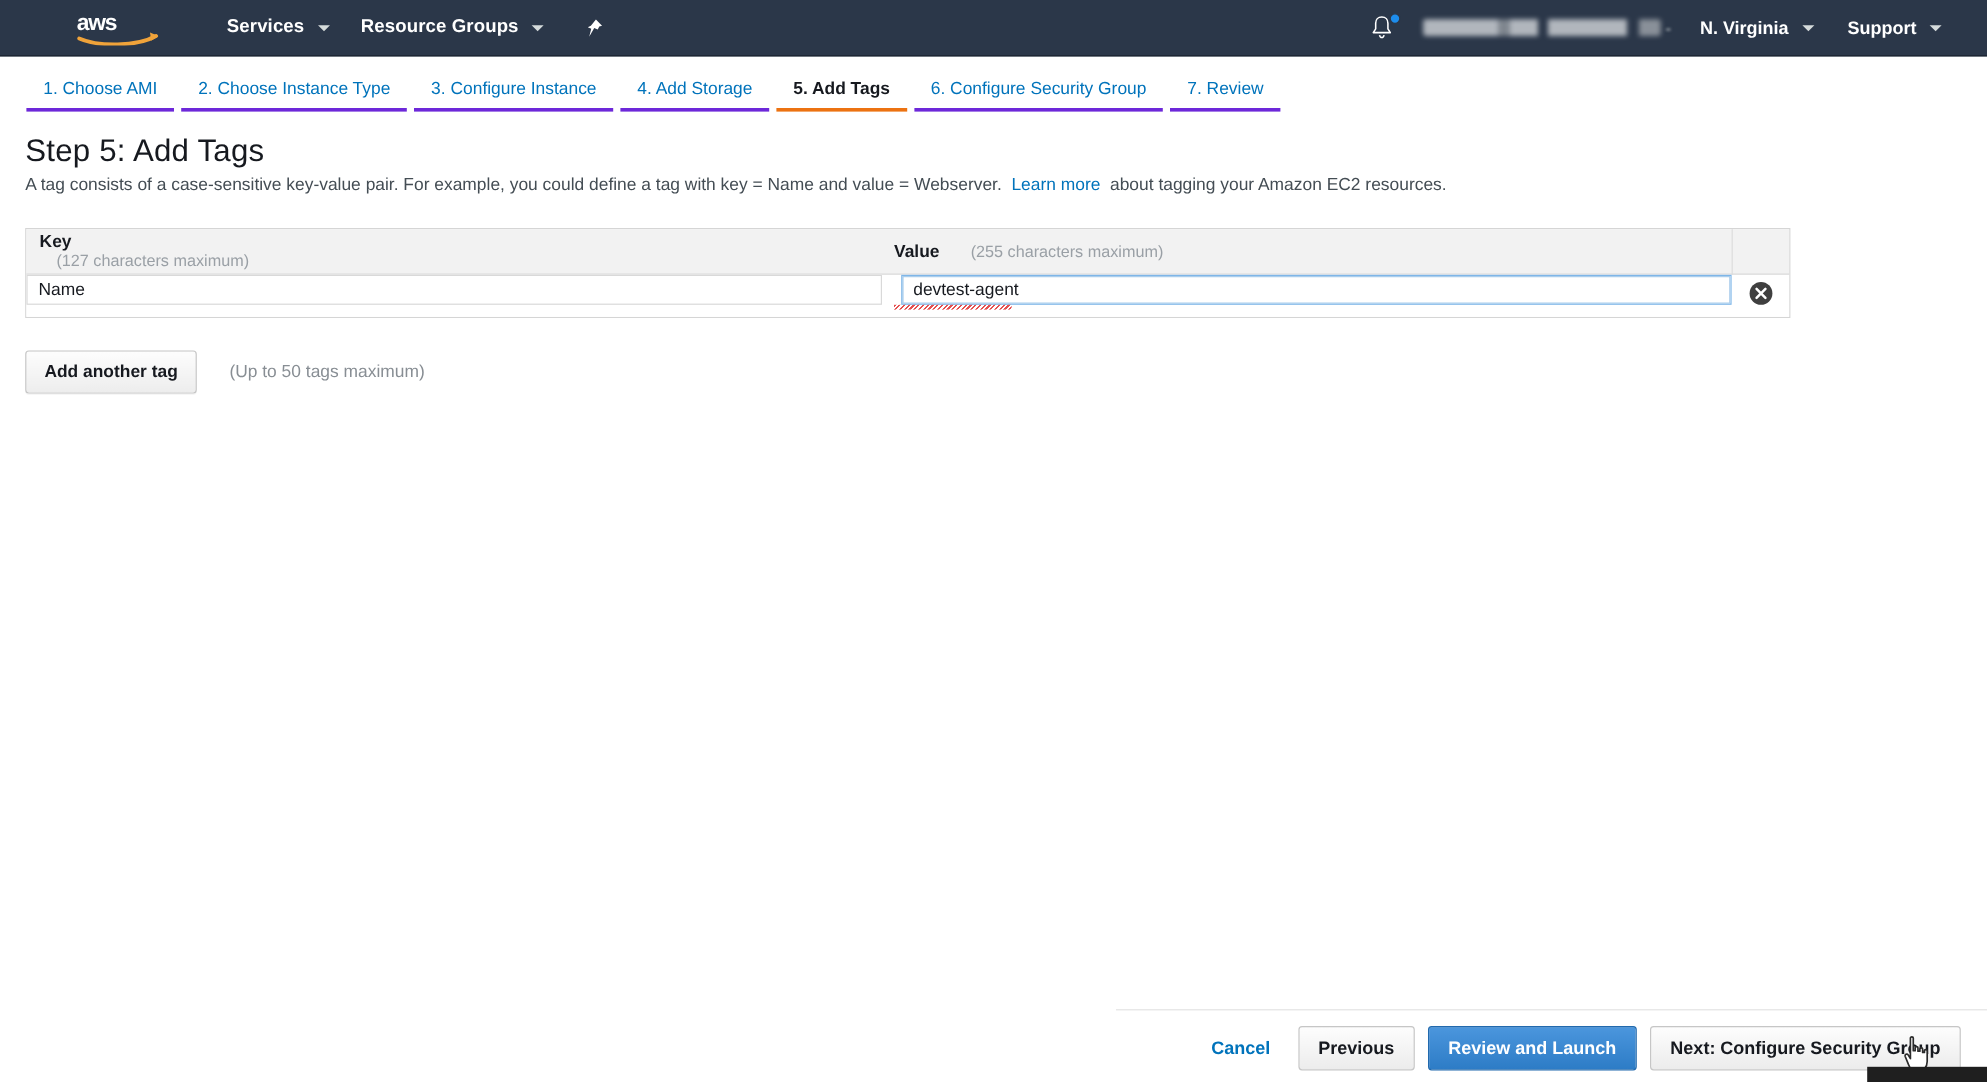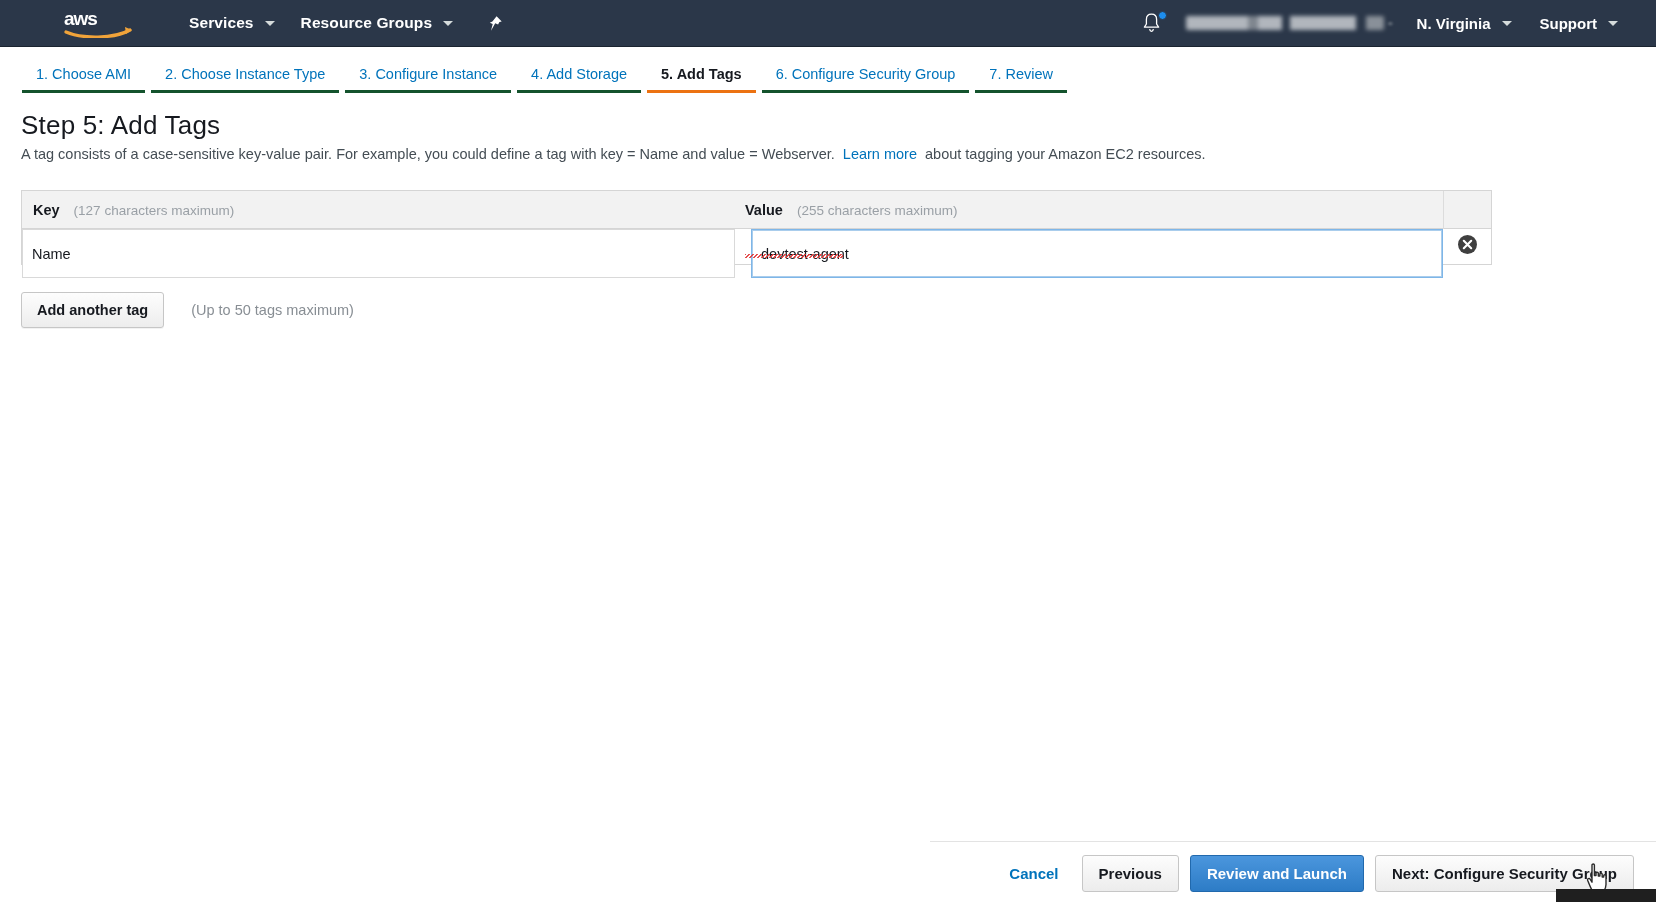--- a/index.html
+++ b/index.html
@@ -56,21 +56,21 @@
     padding:0 14px; height:47px; display:flex; align-items:center; cursor:pointer;text-align:center;
   }
 
   
   .steps {
     position:absolute; top:47px; left:0; width:1656px; height:46px;
     display:flex; align-items:flex-end; padding-left:22px;
   }
   .step {
     font-size:14.5px; color:#0073bb; padding:0 14px 9px 14px;
-    border-bottom:3px solid #14532d; cursor:pointer; white-space:nowrap;
+    border-bottom:3px solid #6d28d9; cursor:pointer; white-space:nowrap;
     margin-right:6px; line-height:1;
   }
   .step.active { color:#16191f; font-weight:bold; border-bottom-color:#ec7211; }
 
   
   .heading {
     position:absolute; top:110px; left:21px;
     font-size:26px; color:#16191f; font-weight:normal; letter-spacing:0.2px;
   }
   .subtext {
@@ -81,33 +81,33 @@
 
   
   .tag-table {
     position:absolute; top:190px; left:21px; width:1471px;
     border:1px solid #d5d5d5; background:#fff;
   }
   .tag-head {
     display:flex; align-items:center; height:38px;
     background:#f2f2f2; border-bottom:1px solid #d5d5d5;
   }
-  .th-key { width:713px; padding-left:11px; display:flex; align-items:flex-end; }
-  .th-val { flex:1; padding-left:10px; display:flex; align-items:baseline; }
+  .th-key { width:713px; padding-left:11px; display:flex; align-items:flex-start;flex-direction:column; }
+  .th-val { flex:1; padding-left:10px; display:flex; align-items:baseline;gap:12px; }
   .th-spacer { width:48px; border-left:1px solid #dcdcdc; height:38px; }
   .th-label { font-size:14.5px; font-weight:bold; color:#16191f; }
   .th-hint { font-size:13.5px; color:#9aa0a6; margin-left:14px; }
 
   .tag-row { display:flex; align-items:center; height:35px; background:#fff; }
   .cell-key { width:713px; height:35px; position:relative; }
   .cell-val { flex:1; height:35px; position:relative;padding-left:16px; }
   .cell-del { width:48px; height:35px; display:flex; align-items:center; justify-content:center; }
 
   .inp {
-    width:100%; height:49px; border:1px solid #d9d9d9; border-radius:0;
+    width:100%; height:25px; border:1px solid #d9d9d9; border-radius:0;
     font-size:14.5px; color:#16191f; padding:0 9px; outline:none;
     font-family:"Liberation Sans", sans-serif; background:#fff;
   }
   .inp.focused {
     border:1px solid #7eb6e8; box-shadow:0 0 0 1px #aacdec inset;
   }
   .spellwrap { position:absolute; left:0; top:0; width:100%; height:35px; pointer-events:none;}
   .squiggle {
     position:absolute; left:10px; top:25px; width:98px; height:4px;
     background:

